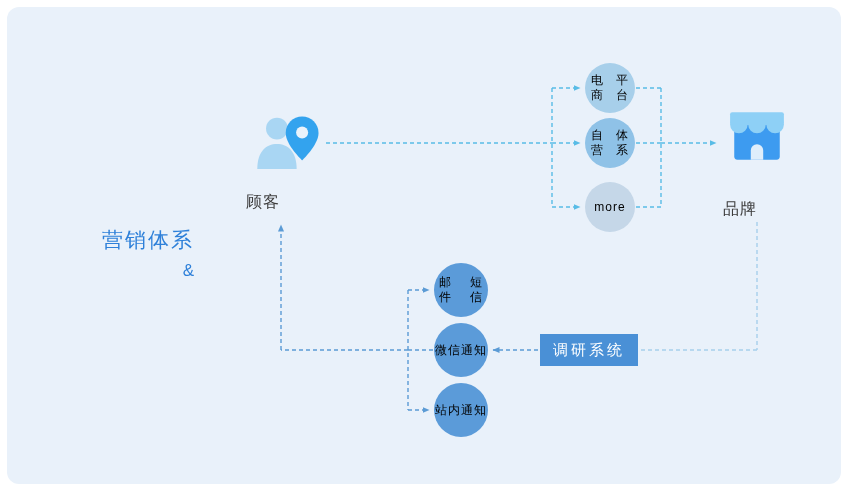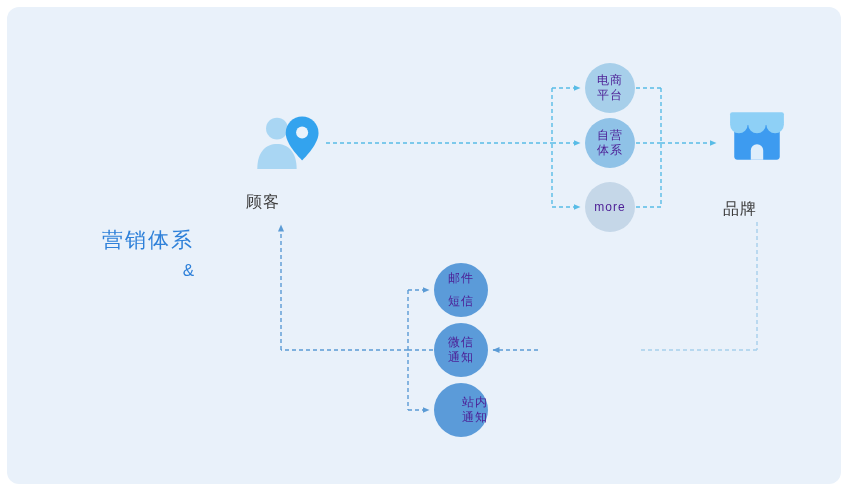--- a/index.html
+++ b/index.html
@@ -12,31 +12,31 @@
   .side-title .amp { font-size:17px; margin:7px 0; }
 
   .node-label { position:absolute; font-size:16px; color:#3d3d3d; text-align:left; letter-spacing:1px; }
   .customer-label { left:246px; top:192px; width:72px; }
   .brand-label { left:723px; top:199px; width:68px; }
 
   .icon-box { position:absolute; }
   .customer-box { left:254px; top:110px; width:70px; height:70px; }
   .brand-box { left:723px; top:108px; width:68px; height:60px; }
 
-  .circle { position:absolute; border-radius:50%; display:flex; flex-direction:column;
-            align-items:center; justify-content:center; color:#4c1d95; font-size:12px;
+  .circle { position:absolute; border-radius:50%; display:flex; flex-direction:row;
+            align-items:center; justify-content:center; color:#000000; font-size:12px;
             line-height:15px; letter-spacing:1px; text-align:center; }
   .ch { width:50px; height:50px; }
   .ch0 { left:585px; top:63px;  background:#a7cfea; }
   .ch1 { left:585px; top:118px; background:#8fc2e7; }
   .ch2 { left:585px; top:182px; background:#c5d7e8; }
   .nt { width:54px; height:54px; background:#5b9bd9; }
   .nt0 { left:434px; top:263px;gap:8px; }
   .nt1 { left:434px; top:323px; }
-  .nt2 { left:434px; top:383px;align-items:flex-end; }
+  .nt2 { left:434px; top:383px; }
 
   .survey { position:absolute; left:540px; top:334px; width:98px; height:32px;
             background:#4a90d6; color:#ffffff; font-size:15px; letter-spacing:3px;
             display:flex; align-items:center; justify-content:center; }
 </style>
 </head>
 <body>
 
 <div class="stage">
   <div class="panel"></div>
@@ -127,13 +127,14 @@
   </div>
   <div class="circle nt nt1">
     <span>微信</span>
     <span>通知</span>
   </div>
   <div class="circle nt nt2">
     <span>站内</span>
     <span>通知</span>
   </div>
 
+  <div class="survey">调研系统</div>
 </div>
 
 </body></html>

